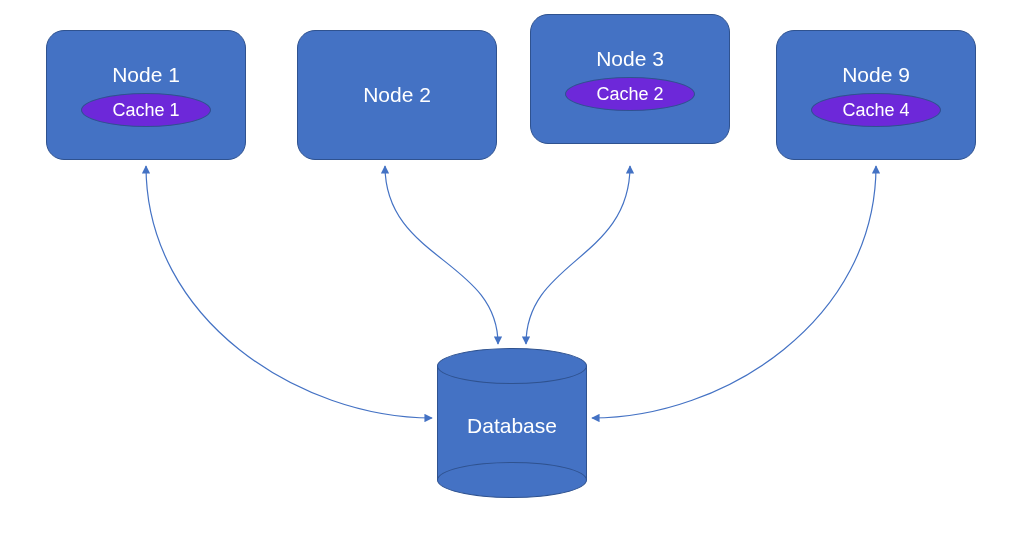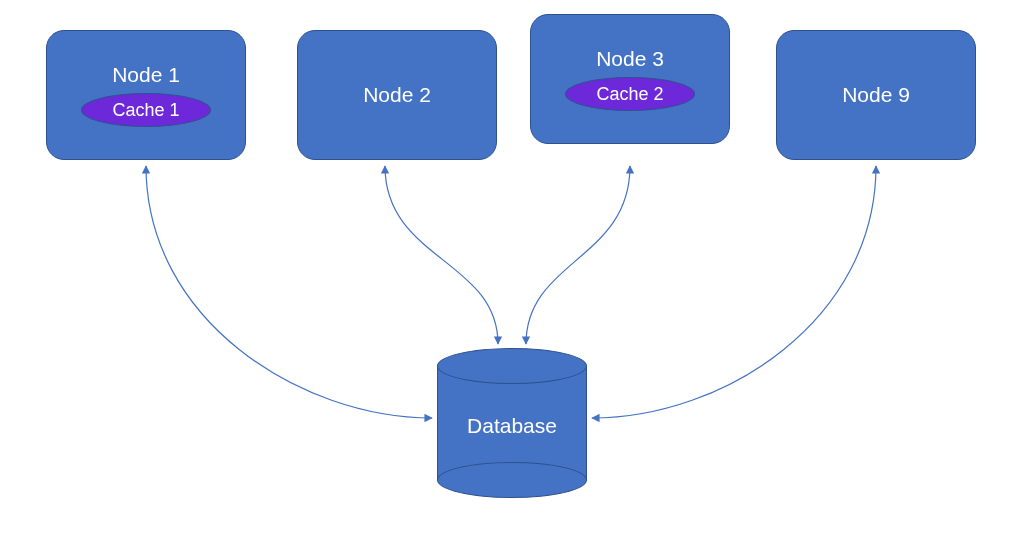--- a/index.html
+++ b/index.html
@@ -124,20 +124,21 @@
   <div class="node-label">Node 2</div>
 </div>
 
 <div class="node-box" style="left:530px; top:14px;">
   <div class="node-label">Node 3</div>
   <div class="cache-ellipse">Cache 2</div>
 </div>
 
 <div class="node-box" style="left:776px; top:30px;">
   <div class="node-label">Node 9</div>
+  <div class="cache-ellipse">Cache 4</div>
 </div>
 
 <div class="db-cylinder">
   <div class="db-body"></div>
   <div class="db-bottom"></div>
   <div class="db-top"></div>
   <div class="db-label">Database</div>
 </div>
 
 </body></html>

